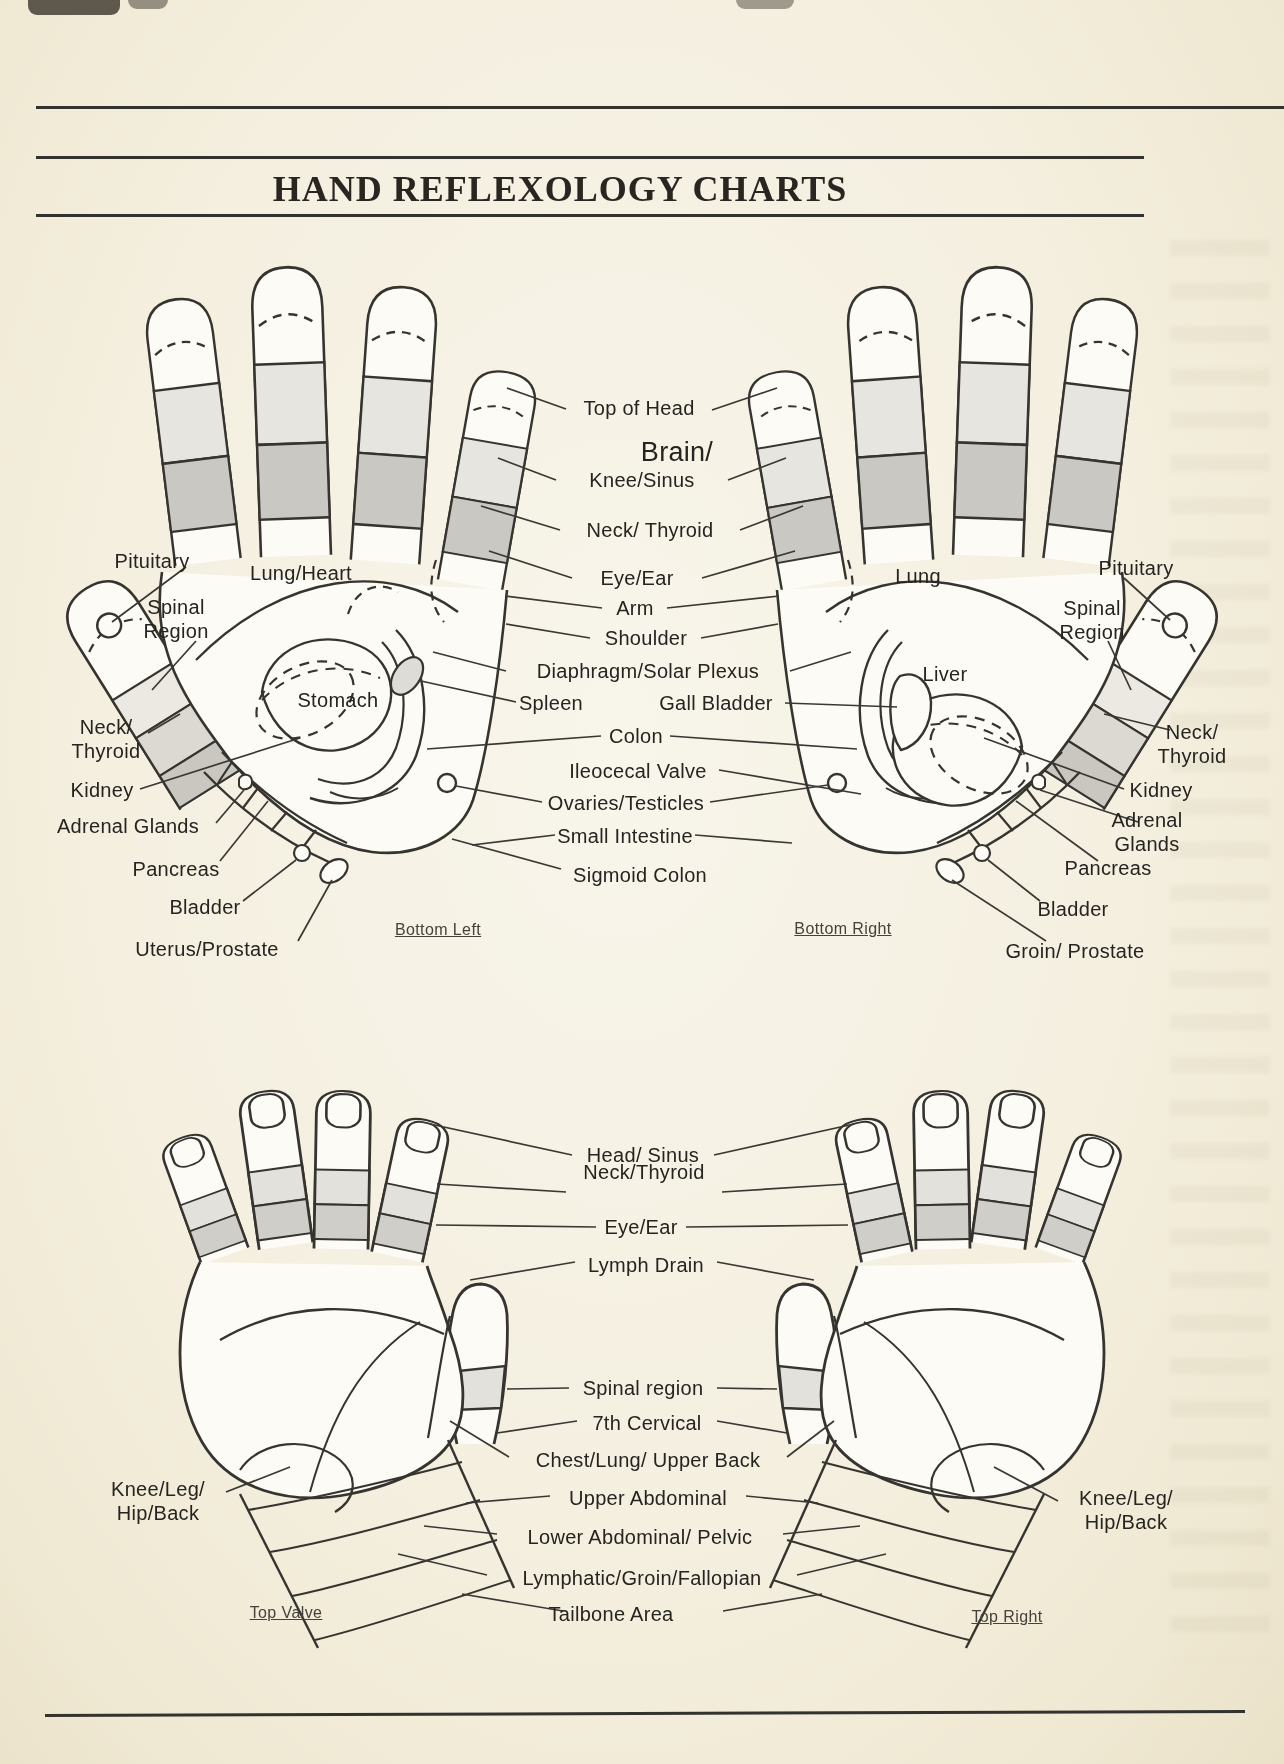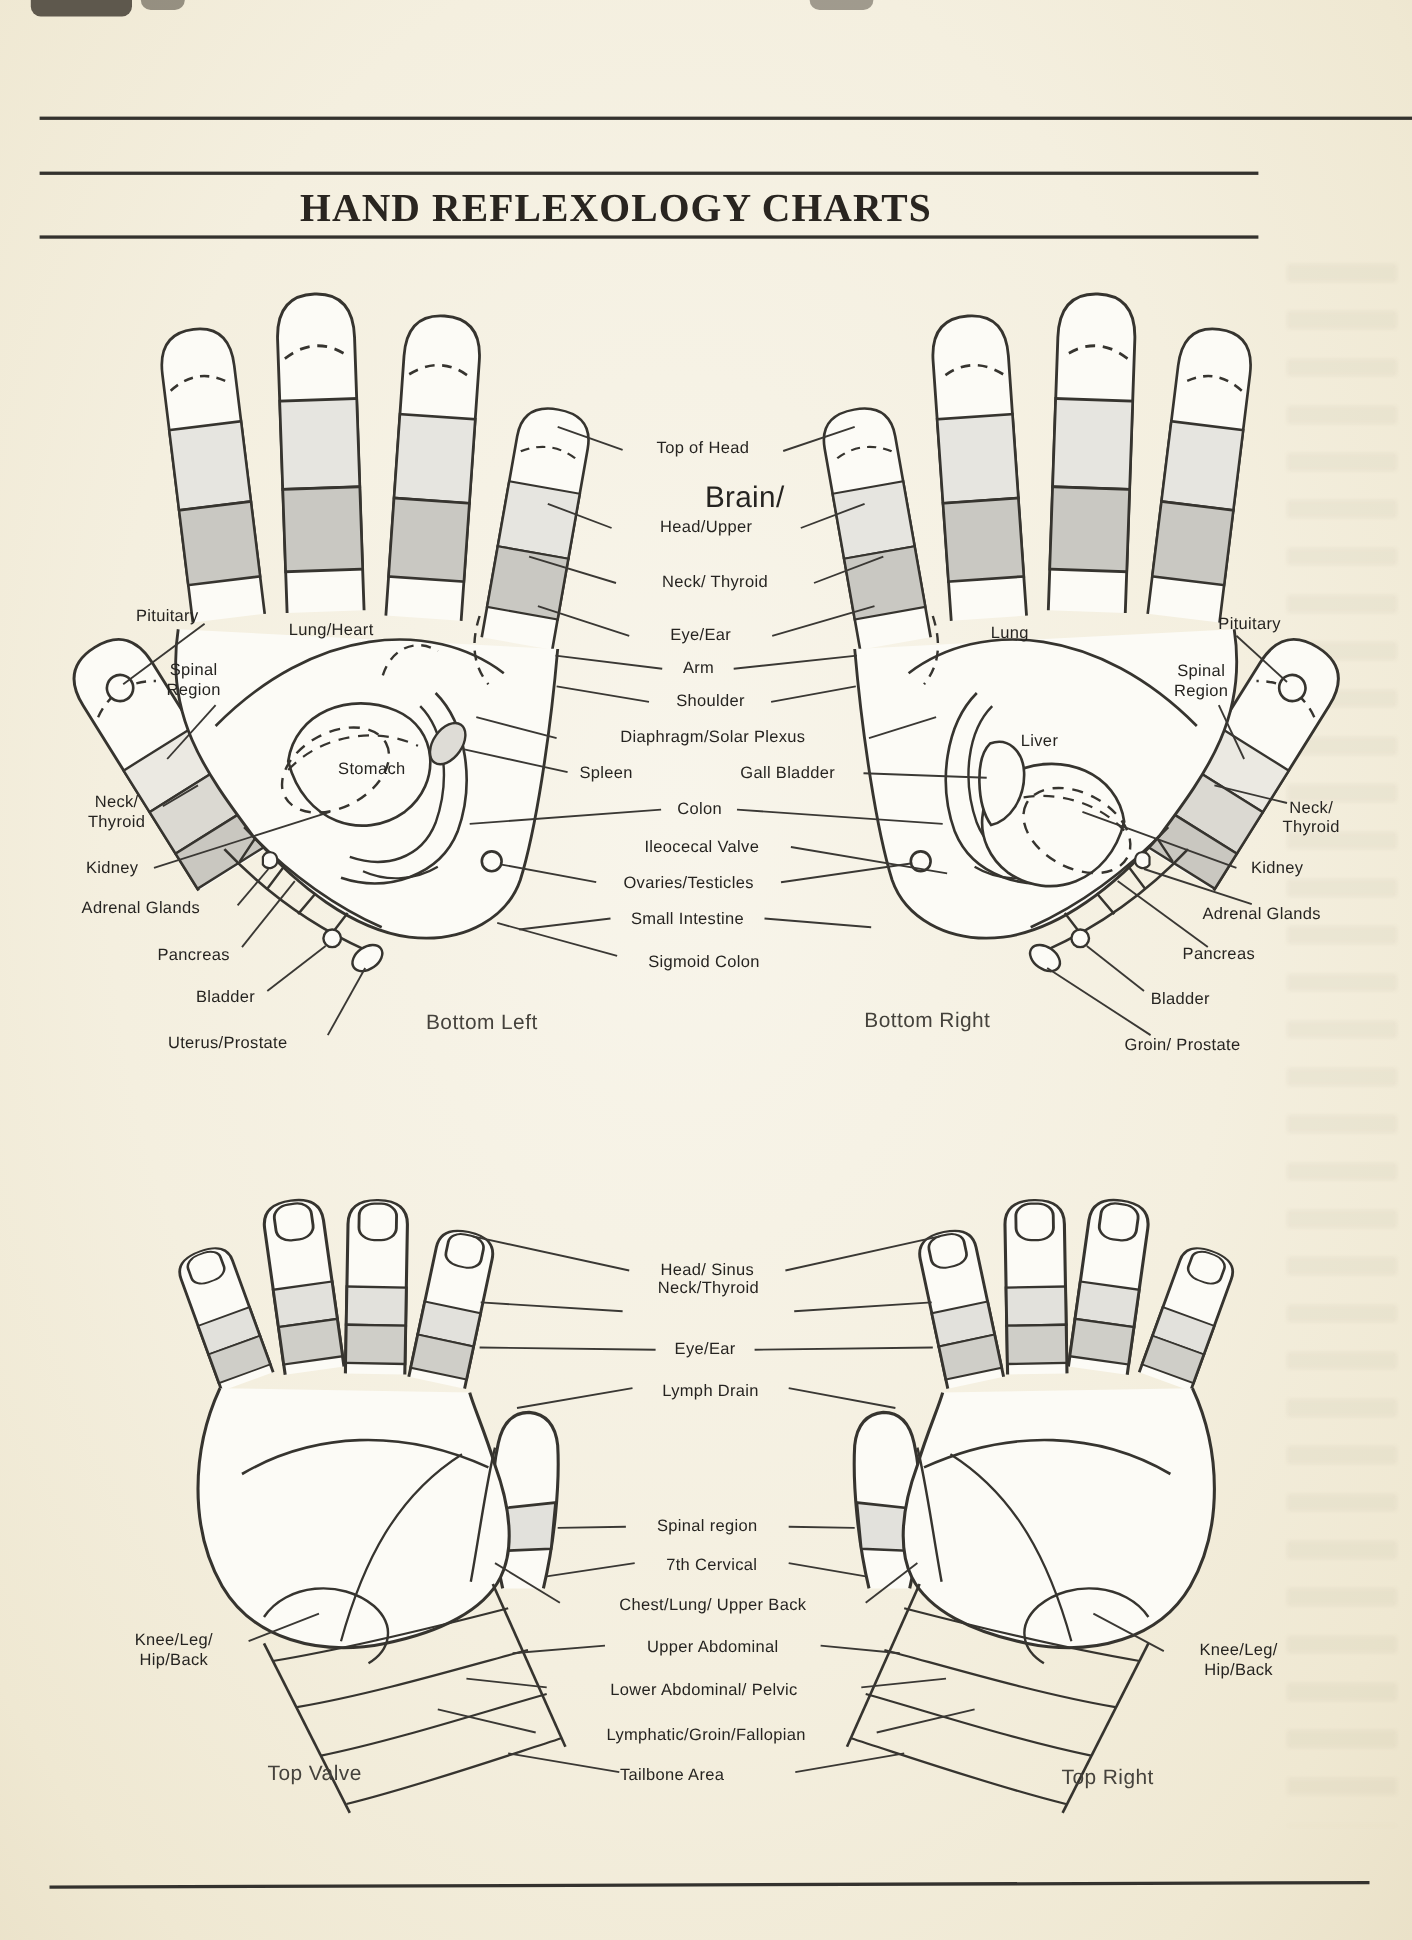--- a/index.html
+++ b/index.html
@@ -9,24 +9,24 @@
   .rule{position:absolute;background:#34322e;height:3px;}
   #rule1{left:36px;top:106px;width:1248px;}
   #rule2{left:36px;top:156px;width:1108px;}
   #rule3{left:36px;top:214px;width:1108px;}
   #ruleB{left:45px;top:1712px;width:1200px;transform:rotate(-0.2deg);}
   .running-header{position:absolute;left:38px;top:50px;font-family:"Liberation Serif",serif;
         font-style:italic;font-size:27px;color:#302d27;}
   .title{position:absolute;left:560px;top:168px;transform:translateX(-50%);margin:0;
         font-family:"Liberation Serif",serif;font-weight:bold;font-size:36px;letter-spacing:1px;color:#292520;white-space:nowrap;text-align:center;}
   svg.art{position:absolute;left:0;top:0;}
-  .lbl{position:absolute;transform:translate(-50%,-50%);font-size:15px;line-height:1.22;
+  .lbl{position:absolute;transform:translate(-50%,-50%);font-size:20px;line-height:1.22;
        text-align:center;white-space:pre-line;letter-spacing:.3px;color:#262421;}
   .big{font-size:27px;margin-left:28px;}
-  .cap{position:absolute;transform:translate(-50%,-50%);font-size:19px;color:#45423c;letter-spacing:.4px;white-space:nowrap;}
+  .cap{position:absolute;transform:translate(-50%,-50%);font-size:16px;color:#45423c;letter-spacing:.4px;white-space:nowrap;text-decoration:underline;}
   .bleed{position:absolute;left:1170px;top:240px;width:100px;height:1420px;filter:blur(2px);opacity:.55;
        background:repeating-linear-gradient(180deg, rgba(125,108,78,.10) 0 16px, rgba(125,108,78,0) 16px 43px);}
   .smudge{position:absolute;background:#3a332a;border-radius:0 0 9px 9px;}
 </style>
 </head>
 <body>
 
 <div class="page">
 
   <div class="rule" id="rule1"></div>
@@ -205,21 +205,21 @@
 Thyroid</div>
   <div class="lbl" style="left:102px;top:790px">Kidney</div>
   <div class="lbl" style="left:128px;top:826px">Adrenal Glands</div>
   <div class="lbl" style="left:176px;top:869px">Pancreas</div>
   <div class="lbl" style="left:205px;top:907px">Bladder</div>
   <div class="lbl" style="left:207px;top:949px">Uterus/Prostate</div>
   <div class="cap" style="left:438px;top:930px">Bottom Left</div>
 
   <div class="lbl" style="left:639px;top:408px">Top of Head</div>
   <div class="lbl big" style="left:649px;top:452px">Brain/</div>
-  <div class="lbl" style="left:642px;top:480px">Head/Upper</div>
+  <div class="lbl" style="left:642px;top:480px">Knee/Sinus</div>
   <div class="lbl" style="left:650px;top:530px">Neck/ Thyroid</div>
   <div class="lbl" style="left:637px;top:578px">Eye/Ear</div>
   <div class="lbl" style="left:635px;top:608px">Arm</div>
   <div class="lbl" style="left:646px;top:638px">Shoulder</div>
   <div class="lbl" style="left:648px;top:671px">Diaphragm/Solar Plexus</div>
   <div class="lbl" style="left:551px;top:703px">Spleen</div>
   <div class="lbl" style="left:716px;top:703px">Gall Bladder</div>
   <div class="lbl" style="left:636px;top:736px">Colon</div>
   <div class="lbl" style="left:638px;top:771px">Ileocecal Valve</div>
   <div class="lbl" style="left:626px;top:803px">Ovaries/Testicles</div>

